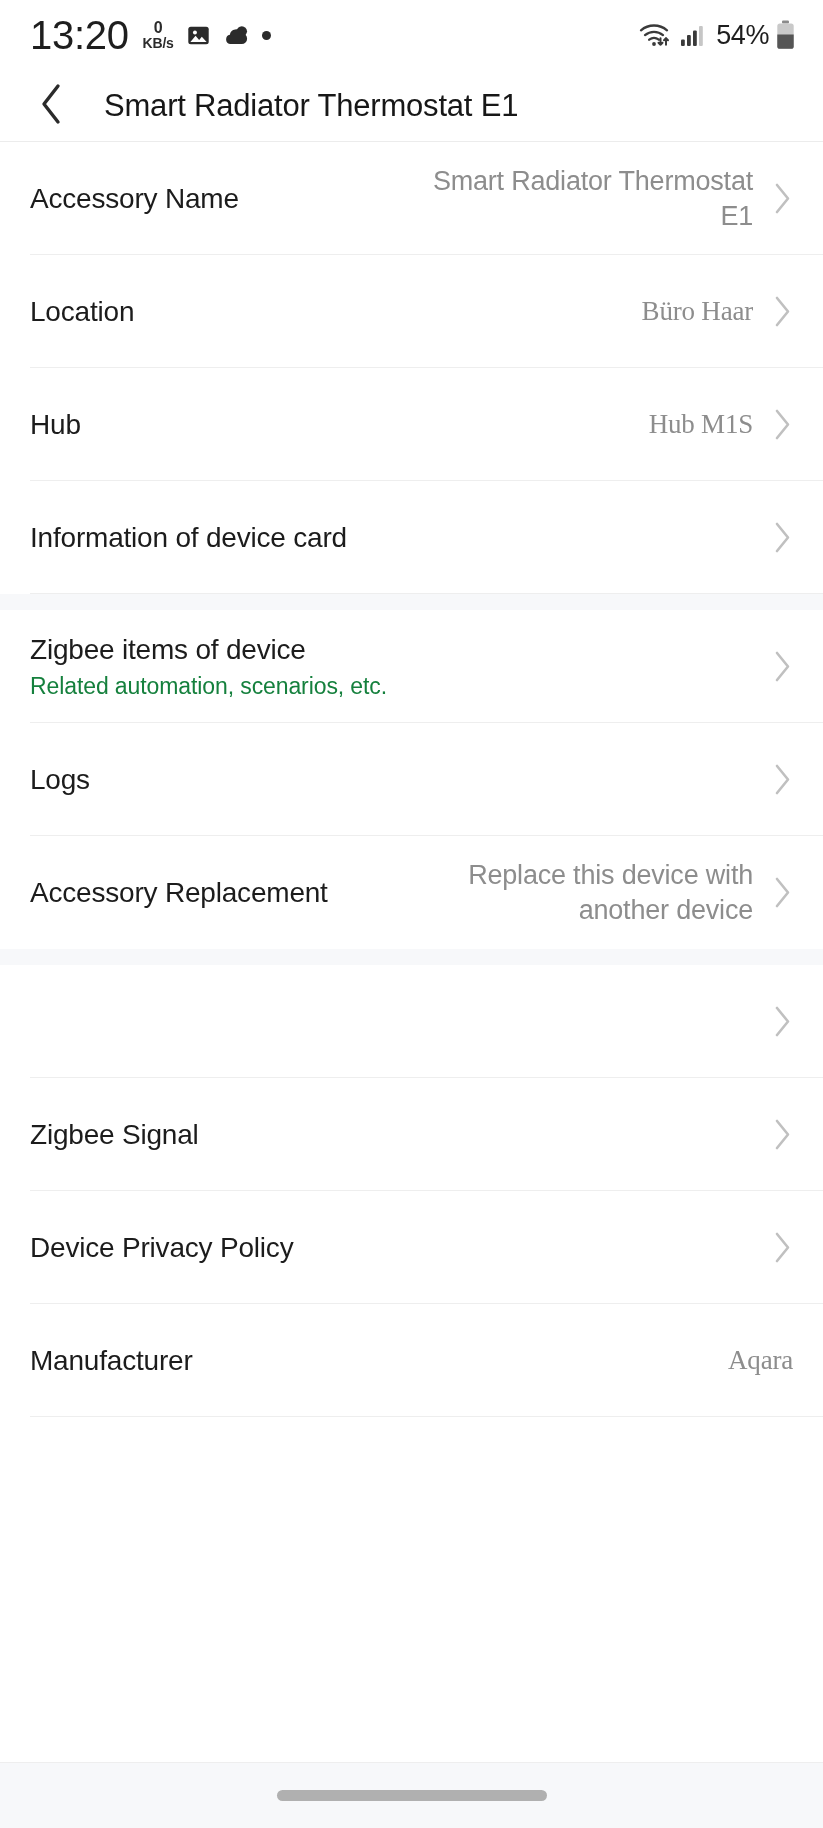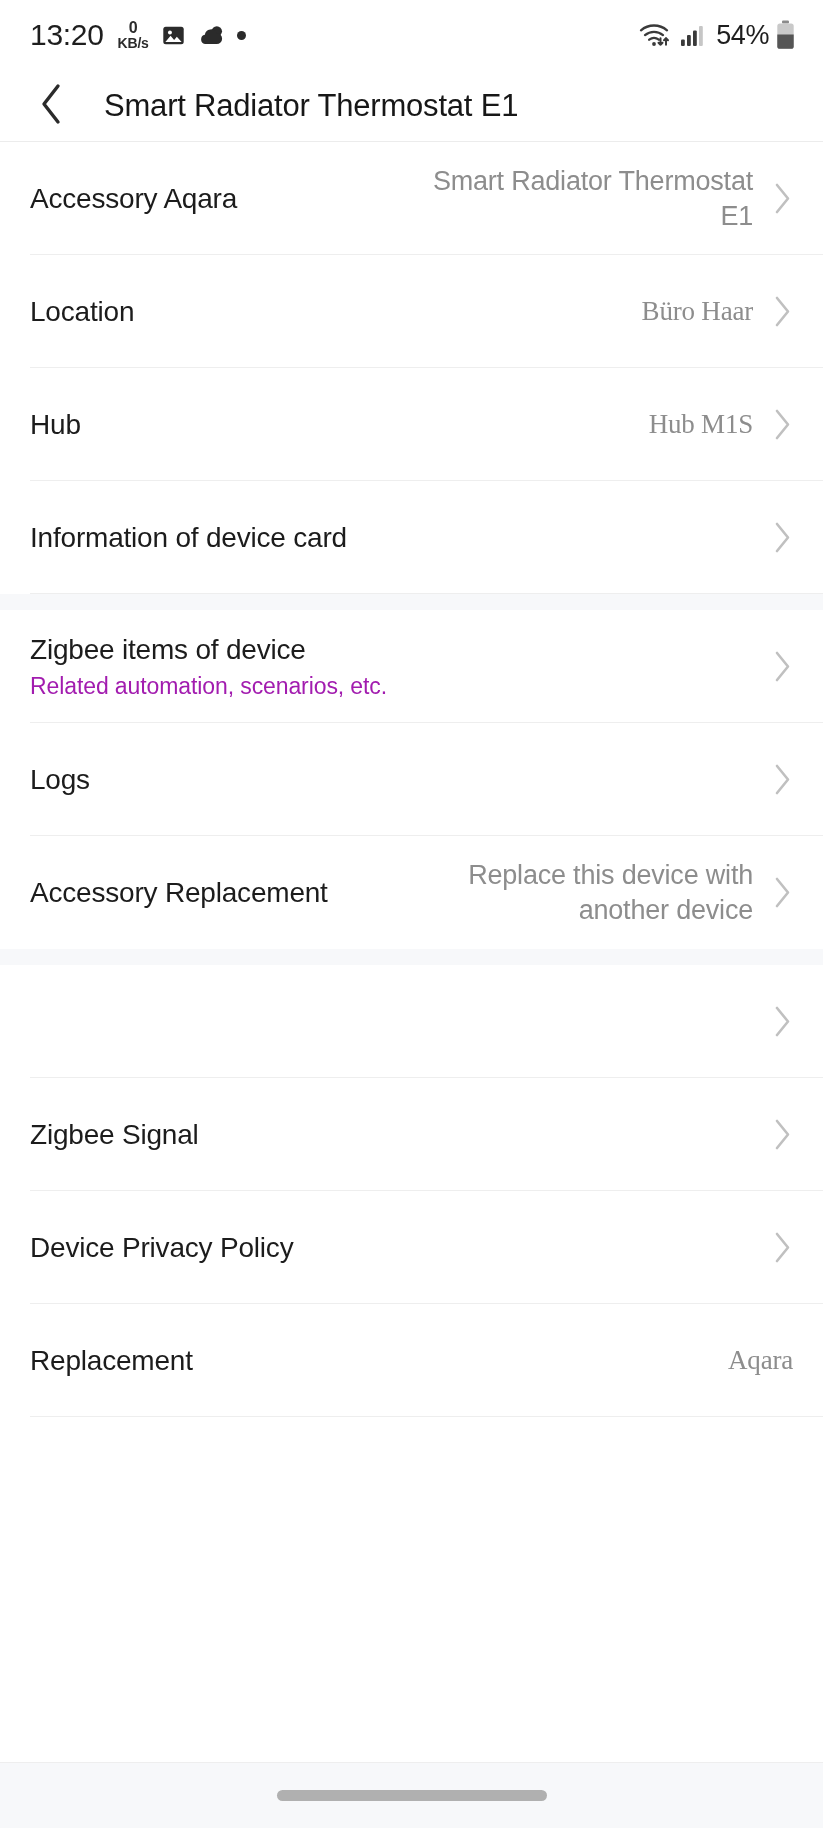--- a/index.html
+++ b/index.html
@@ -20,21 +20,21 @@
   
   .statusbar {
     height:70px; flex:0 0 70px;
     display:flex; align-items:center;
     padding:0 28px 0 30px;
     background:#ffffff;
   }
   .sb-left { display:flex; align-items:center; gap:12px; }
   .sb-right { display:flex; align-items:center; gap:7px; margin-left:auto; }
   .sb-clock {
-    font-size:30px; color:#1e1e1e; letter-spacing:-0.3px;
+    font-size:40px; color:#1e1e1e; letter-spacing:-0.3px;
     font-family:"Liberation Sans", sans-serif;
   }
   .netspeed {
     display:flex; flex-direction:column; align-items:center;
     line-height:1; color:#2b2b2b; margin-left:2px;
   }
   .netspeed .num { font-size:16px; font-weight:bold; }
   .netspeed .unit { font-size:14px; font-weight:bold; letter-spacing:-0.2px; }
   .sb-icon { display:flex; align-items:center; }
   .dot-icon {
@@ -89,21 +89,21 @@
     height:1px; background:#eeeeee;
   }
   .row.no-divider::after { display:none; }
 
   .row-label-wrap { display:flex; flex-direction:column; flex:0 0 auto; }
   .row-label {
     font-size:28px; color:#1c1c1c; letter-spacing:-0.2px;
     white-space:nowrap;
   }
   .row-sub {
-    font-size:23px; color:#a21caf; margin-top:7px; letter-spacing:-0.1px;
+    font-size:23px; color:#15803d; margin-top:7px; letter-spacing:-0.1px;
     white-space:nowrap;
   }
   .row-value {
     margin-left:auto;
     font-size:27px; color:#8d8d8d;
     text-align:right; letter-spacing:-0.2px;
     line-height:1.28;
     max-width:330px;
   }
   .row-value.nowrap { white-space:nowrap;font-family:Liberation Serif, serif; }
@@ -198,21 +198,21 @@
     </div>
     <div class="page-title">Smart Radiator Thermostat E1</div>
   </div>
 
   <div class="content">
 
     <div class="group">
 
       <div class="row">
         <div class="row-label-wrap">
-          <span class="row-label">Accessory Aqara</span>
+          <span class="row-label">Accessory Name</span>
         </div>
         <div class="row-value">Smart Radiator Thermostat E1</div>
         <div class="chev">
           <svg width="19" height="33" viewBox="0 0 19 33">
               <path d="M4 3l11 13.5L4 30" stroke="#c0c0c0" stroke-width="2.6" fill="none" stroke-linecap="round" stroke-linejoin="round"></path>
             </svg>
         </div>
       </div>
 
       <div class="row">
@@ -323,21 +323,21 @@
         </div>
         <div class="chev pushed">
           <svg width="19" height="33" viewBox="0 0 19 33">
               <path d="M4 3l11 13.5L4 30" stroke="#c0c0c0" stroke-width="2.6" fill="none" stroke-linecap="round" stroke-linejoin="round"></path>
             </svg>
         </div>
       </div>
 
       <div class="row">
         <div class="row-label-wrap">
-          <span class="row-label">Replacement</span>
+          <span class="row-label">Manufacturer</span>
         </div>
         <div class="row-value nowrap">Aqara</div>
       </div>
 
     </div>
 
   </div>
 
   <div class="navbar">
     <div class="home-pill"></div>

